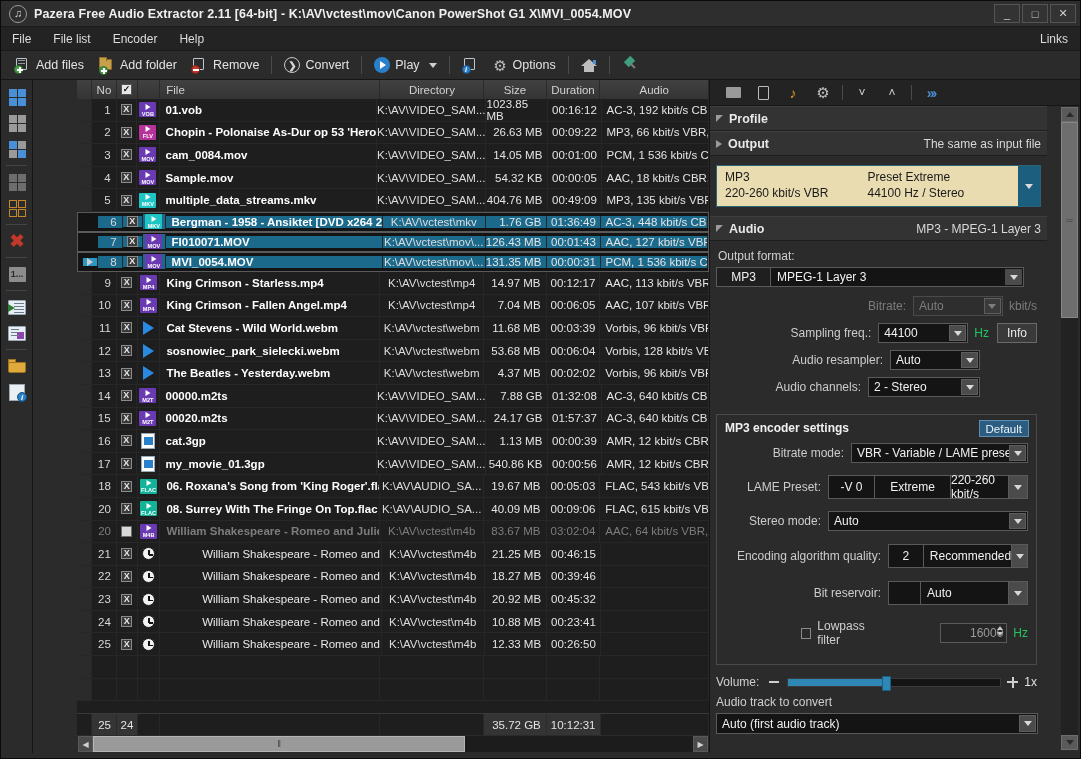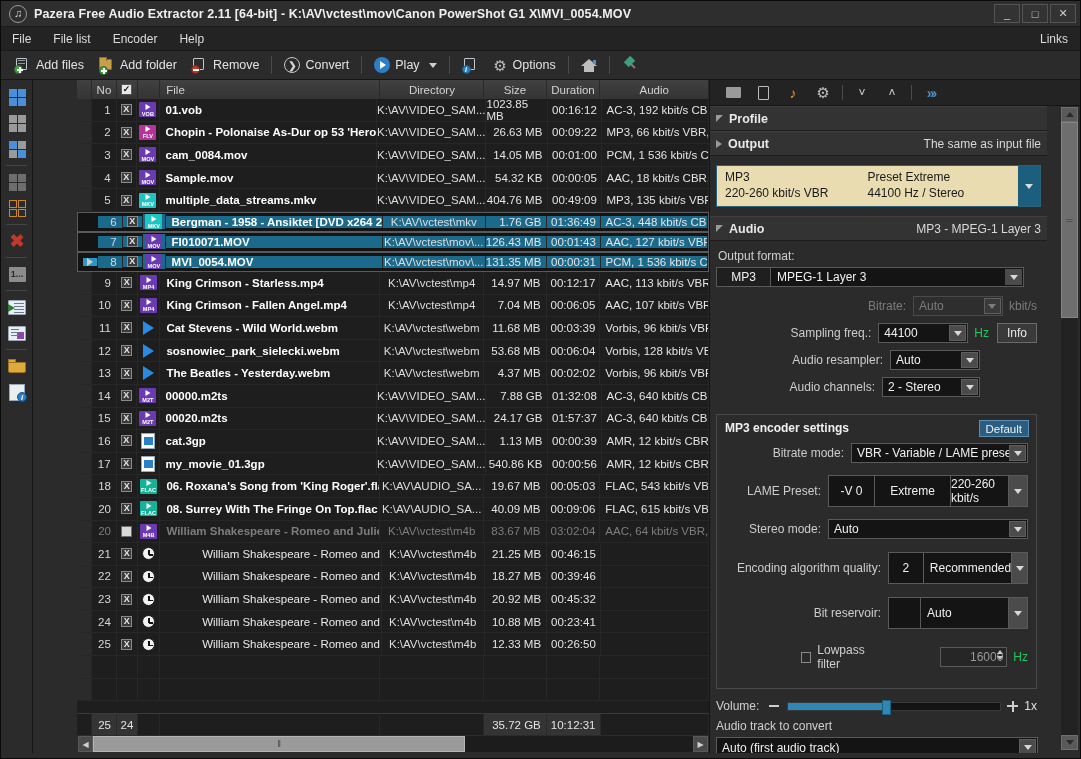--- a/index.html
+++ b/index.html
@@ -215,21 +215,21 @@
   .btn-sm{height:20px;padding:0 9px;background:#3a3a3a;border:1px solid #6a6a6a;color:#e8e8e8;font-size:12px;display:flex;align-items:center;margin-left:8px;}
 
   .combo2{display:flex;height:20px;border:1px solid #5a5a5a;background:#141414;}
   .combo2 .p1{width:54px;border-right:1px solid #5a5a5a;display:flex;align-items:center;justify-content:center;font-size:12px;color:#f0f0f0;background:#1f1f1f;}
   .combo2 .p2{flex:1;display:flex;align-items:center;padding-left:6px;font-size:12px;color:#f0f0f0;}
 
   .enc-box{margin:6px 10px 0 6px;border:1px solid #4a4a4a;padding:6px 8px 10px 8px;position:relative;}
   .enc-title{font-weight:bold;font-size:12px;color:#f0f0f0;margin-bottom:8px;}
   .btn-default{position:absolute;right:7px;top:5px;height:17px;padding:0 6px;background:#2c5d80;border:1px solid #5a8fb5;color:#e8f2fa;font-size:11.5px;display:flex;align-items:center;}
 
-  .lame{display:flex;height:32px;border:1px solid #5a5a5a;background:#141414;}
+  .lame{display:flex;height:24px;border:1px solid #5a5a5a;background:#141414;}
   .lame .s{display:flex;align-items:center;justify-content:center;font-size:12px;color:#f0f0f0;border-right:1px solid #5a5a5a;}
   .lame .s1{width:46px;}
   .lame .s2{width:76px;}
   .lame .s3{flex:1;}
   .lame .dd{width:18px;background:#4b4b4b;display:flex;align-items:center;justify-content:center;}
   .lame .dd i{width:0;height:0;border-left:4px solid transparent;border-right:4px solid transparent;border-top:5px solid #d8d8d8;}
 
   .cb{width:11px;height:11px;border:1px solid #8a8a8a;background:#2a2a2a;margin-right:6px;}
   .spin{height:20px;width:72px;border:1px solid #5a5a5a;background:#262626;display:flex;align-items:center;justify-content:flex-end;padding-right:3px;color:#9a9a9a;font-size:12px;position:relative;}
   .spin .ar{position:absolute;right:3px;top:2px;display:flex;flex-direction:column;gap:2px;}
@@ -1002,21 +1002,21 @@
               <div class="sel" style="width:90px">
                 <span>Auto</span>
                 <span class="dd">
                     <i></i>
                   </span>
               </div>
             </div>
 
             <div class="frow" style="padding-right:57px">
               <span class="flabel">Audio channels:</span>
-              <div class="sel" style="width:98px">
+              <div class="sel" style="width:112px">
                 <span>2 - Stereo</span>
                 <span class="dd">
                     <i></i>
                   </span>
               </div>
             </div>
           </div>
 
           <div class="enc-box">
             <div class="enc-title">MP3 encoder settings</div>

